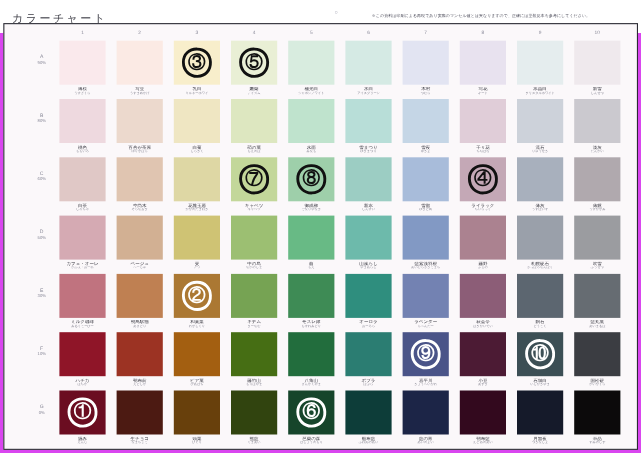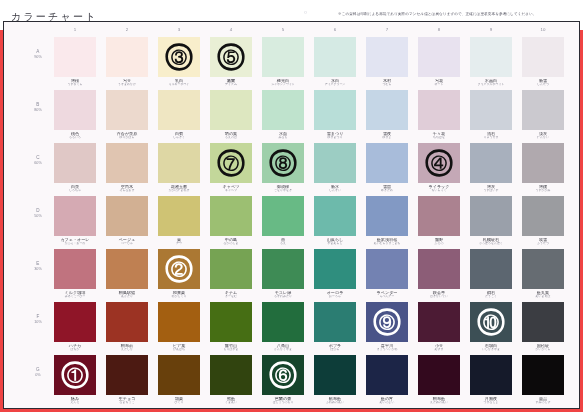--- a/index.html
+++ b/index.html
@@ -11,21 +11,21 @@
   body {
     width: 583px;
     height: 412px;
     font-family: "Liberation Sans", sans-serif;
     overflow: hidden;
   }
   #page {
     position: relative;
     width: 583px;
     height: 412px;
-    background: #ef4444;
+    background: #d946ef;
     box-sizing: border-box;
     padding-left: 40px;
   }
   
   #header {
     position: absolute;
     left: 0; top: 0;
     width: 583px; height: 30px;
     background: #ffffff;
   }

